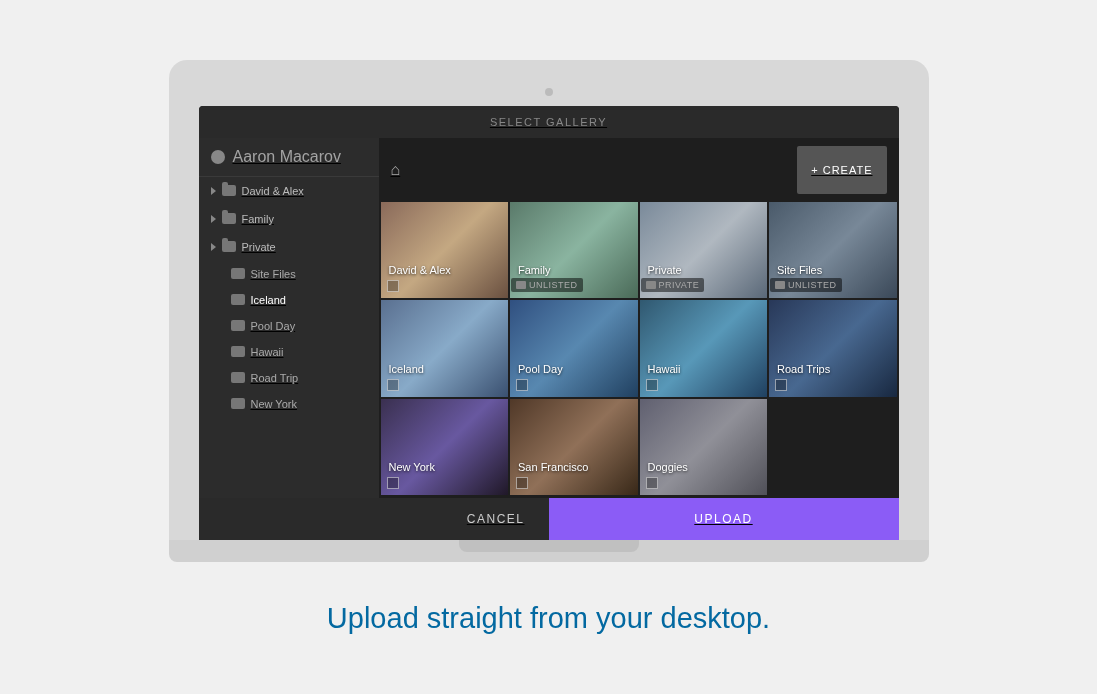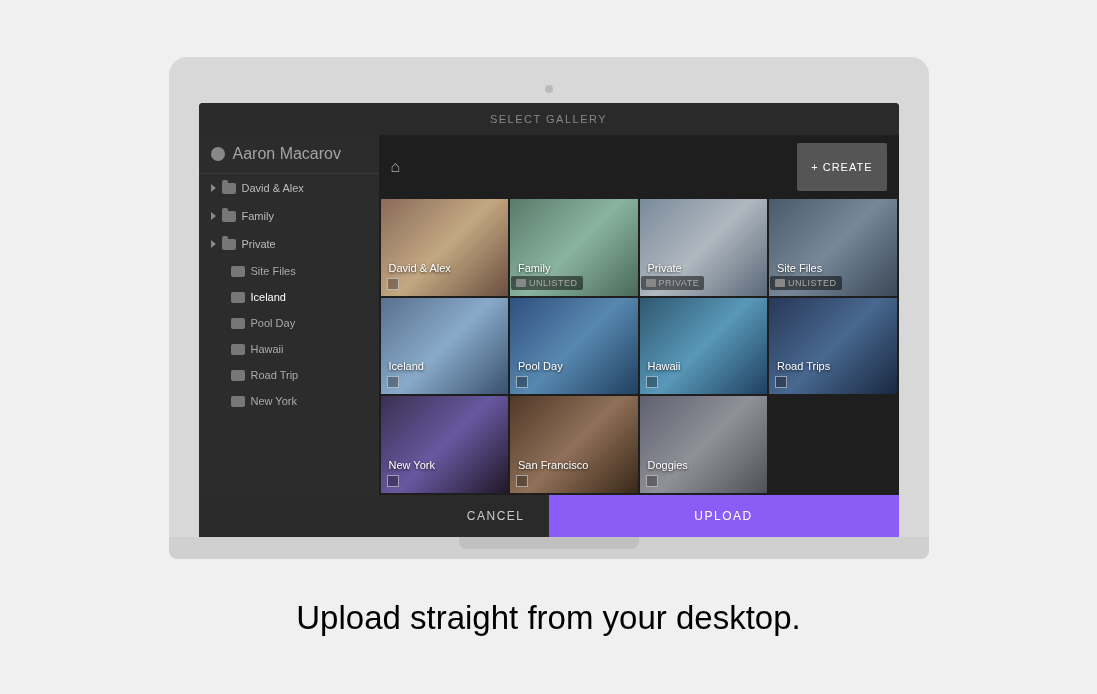--- a/index.html
+++ b/index.html
@@ -12,20 +12,21 @@
       justify-content: center;
       min-height: 694px;
       width: 1097px;
     }
 
     
     .laptop-wrapper {
       position: relative;
       width: 760px;
       margin-bottom: 16px;
+      text-decoration: underline;
     }
     .laptop-screen {
       background: #d8d8d8;
       border-radius: 18px 18px 0 0;
       padding: 28px 30px 0 30px;
       position: relative;
     }
     .laptop-camera {
       width: 8px;
       height: 8px;
@@ -288,22 +289,22 @@
       border: none;
       padding: 14px 24px;
       font-size: 12px;
       letter-spacing: 1.5px;
       cursor: pointer;
       text-align: center;
     }
 
     
     .tagline {
-      font-size: 33px;
-      color: #000000;
+      font-size: 29px;
+      color: #0369a1;
       font-weight: 300;
       margin-top: 24px;
       text-align: center;
     }
   </style>
 </head>
 <body>
 
 <div class="laptop-wrapper">
   <div class="laptop-screen">

